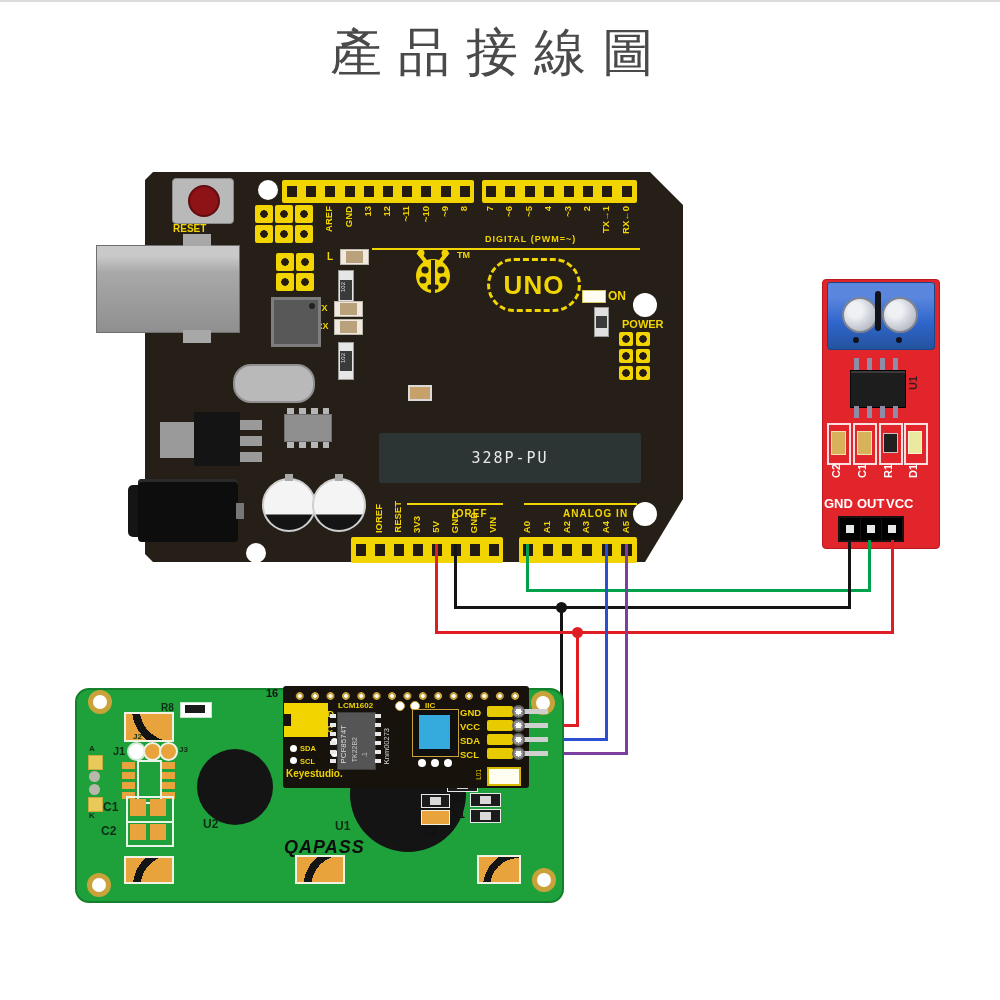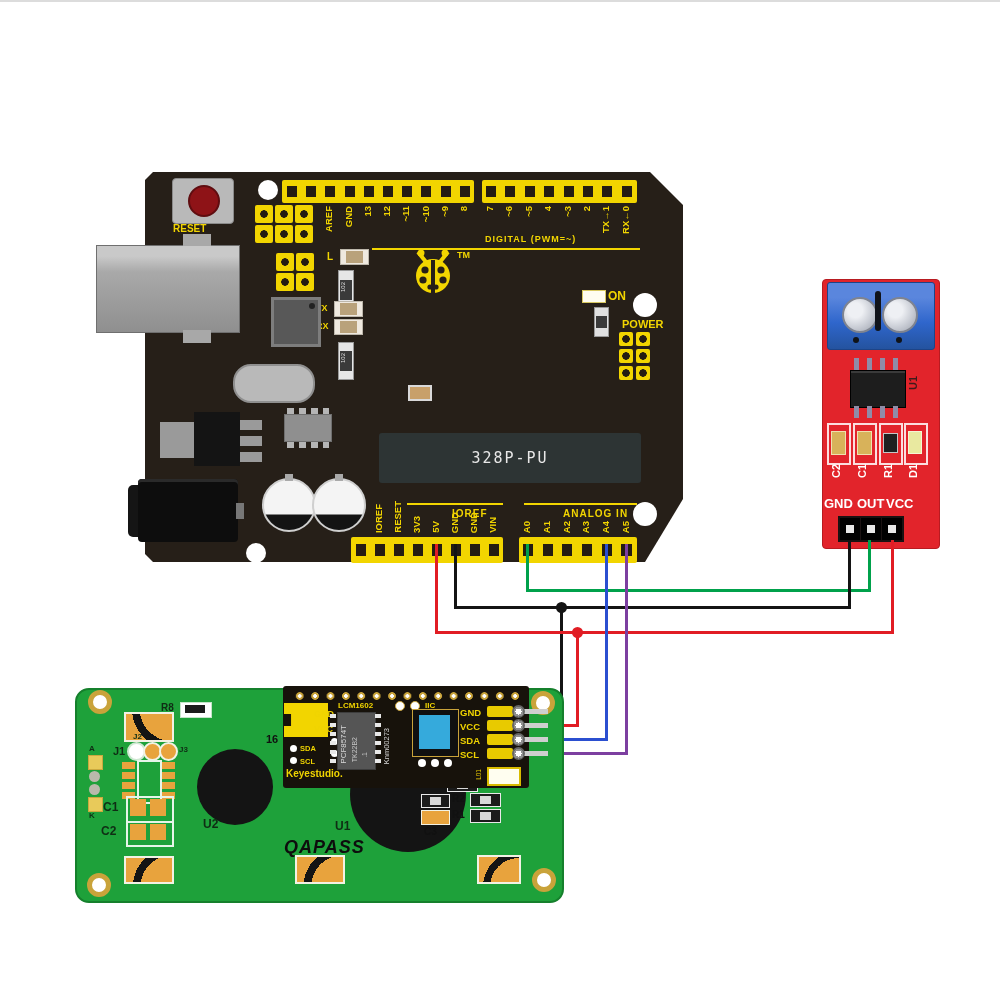--- a/index.html
+++ b/index.html
@@ -30,20 +30,21 @@
   .obox{position:absolute;border:2px solid #e7f5e9;}
   .glab{color:#102510;font-weight:bold;}
   .bp-yellow{color:#f0d400;font-weight:bold;}
   .sq-outline{position:absolute;border:2px solid rgba(255,255,255,.85);}
 </style>
 </head>
 <body>
 
 <div id="canvas">
 
+  <div class="abs" style="left:0;top:16px;width:1000px;text-align:center;font-size:52px;color:#4a4a4a;letter-spacing:16px;font-weight:500;">產品接線圖</div>
 
   <div class="abs" style="left:145px;top:170px;width:538px;height:390px;background:#261f18;
               clip-path:polygon(8px 0,505px 0,538px 33px,538px 327px,500px 390px,8px 390px,0 382px,0 8px);"></div>
 
   <div class="hole" style="left:258px;top:178px;width:20px;height:20px;"></div>
   <div class="hole" style="left:633px;top:291px;width:24px;height:24px;"></div>
   <div class="hole" style="left:246px;top:541px;width:20px;height:20px;"></div>
   <div class="hole" style="left:633px;top:500px;width:24px;height:24px;"></div>
 
   <div class="abs" style="left:96px;top:243px;width:142px;height:86px;background:linear-gradient(#c9c9c9 12%,#a9a9a9 30%,#8f8f8f);border:1px solid #6f6f6f;"></div>
@@ -151,20 +152,23 @@
     </g>
     <rect x="27" y="12" width="4" height="33" fill="#261f18"></rect>
     <circle cx="21" cy="22" r="3.6" fill="#261f18"></circle>
       <circle cx="37" cy="22" r="3.6" fill="#261f18"></circle>
     <circle cx="19" cy="32" r="3.6" fill="#261f18"></circle>
       <circle cx="39" cy="32" r="3.6" fill="#261f18"></circle>
     <circle cx="26" cy="39" r="2.6" fill="#261f18"></circle>
       <circle cx="32" cy="39" r="2.6" fill="#261f18"></circle>
   </svg>
   <div class="abs ylw" style="left:457px;top:248px;font-size:9px;font-weight:bold;">TM</div>
+  <div class="abs" style="left:487px;top:256px;width:88px;height:48px;border:3px dashed #f2d500;border-radius:27px;display:flex;align-items:center;justify-content:center;">
+    <span class="ylw" style="font-size:26px;font-weight:bold;letter-spacing:1px;">UNO</span>
+  </div>
 
   <div class="abs" style="left:582px;top:288px;width:22px;height:11px;background:#fffdf0;border:1px solid #d8c860;"></div>
   <div class="abs ylw" style="left:608px;top:287px;font-size:12px;font-weight:bold;">ON</div>
   <div class="abs" style="left:594px;top:305px;width:13px;height:28px;background:#e0e0e0;border:1px solid #999;">
     <span class="abs" style="left:1px;right:1px;top:8px;bottom:8px;background:#3a3a3a;"></span>
   </div>
   <div class="abs ylw" style="left:622px;top:316px;font-size:11px;font-weight:bold;">POWER</div>
   <div class="cellgrid" style="left:619px;top:330px;grid-template-columns:repeat(2,14px);grid-auto-rows:14px;gap:3px;">
     <div class="cell"></div>
       <div class="cell"></div>
@@ -345,21 +349,21 @@
       <span class="b2"></span>
     </div>
   <div class="abs" style="left:421px;top:808px;width:27px;height:13px;background:#e8a33d;border:1px solid #f2f2e4;"></div>
   <div class="abs glab" style="left:452px;top:807px;font-size:10px;color:#111;">R1</div>
   <div class="blkres" style="left:470px;top:807px;width:29px;height:12px;">
       <span class="b2"></span>
     </div>
   <div class="abs glab" style="left:424px;top:824px;font-size:10px;color:#111;">C3</div>
 
   <div class="abs" style="left:283px;top:684px;width:246px;height:102px;background:#17120b;border-radius:3px;"></div>
-  <div class="abs glab" style="left:266px;top:685px;font-size:11px;color:#111;margin-top:46px;">16</div>
+  <div class="abs glab" style="left:266px;top:685px;font-size:11px;color:#111;">16</div>
   <div class="abs" style="left:290px;top:687px;width:232px;height:14px;
               background-image:radial-gradient(circle,#ffffff 2px,#c9a33a 2px 3.5px,rgba(0,0,0,0) 4.2px);
               background-size:15.4px 14px;background-position:2px center;"></div>
 
   <div class="abs" style="left:284px;top:701px;width:44px;height:34px;background:#f2d500;
               clip-path:polygon(0 0,100% 0,100% 100%,0 100%,0 68%,16% 68%,16% 32%,0 32%);"></div>
 
   <div class="abs bp-yellow" style="left:314px;top:707px;font-size:9px;">GND</div>
   <div class="abs bp-yellow" style="left:314px;top:722px;font-size:9px;">VCC</div>
   <div class="dot" style="left:331px;top:736px;width:7px;height:7px;background:#fff;"></div>

